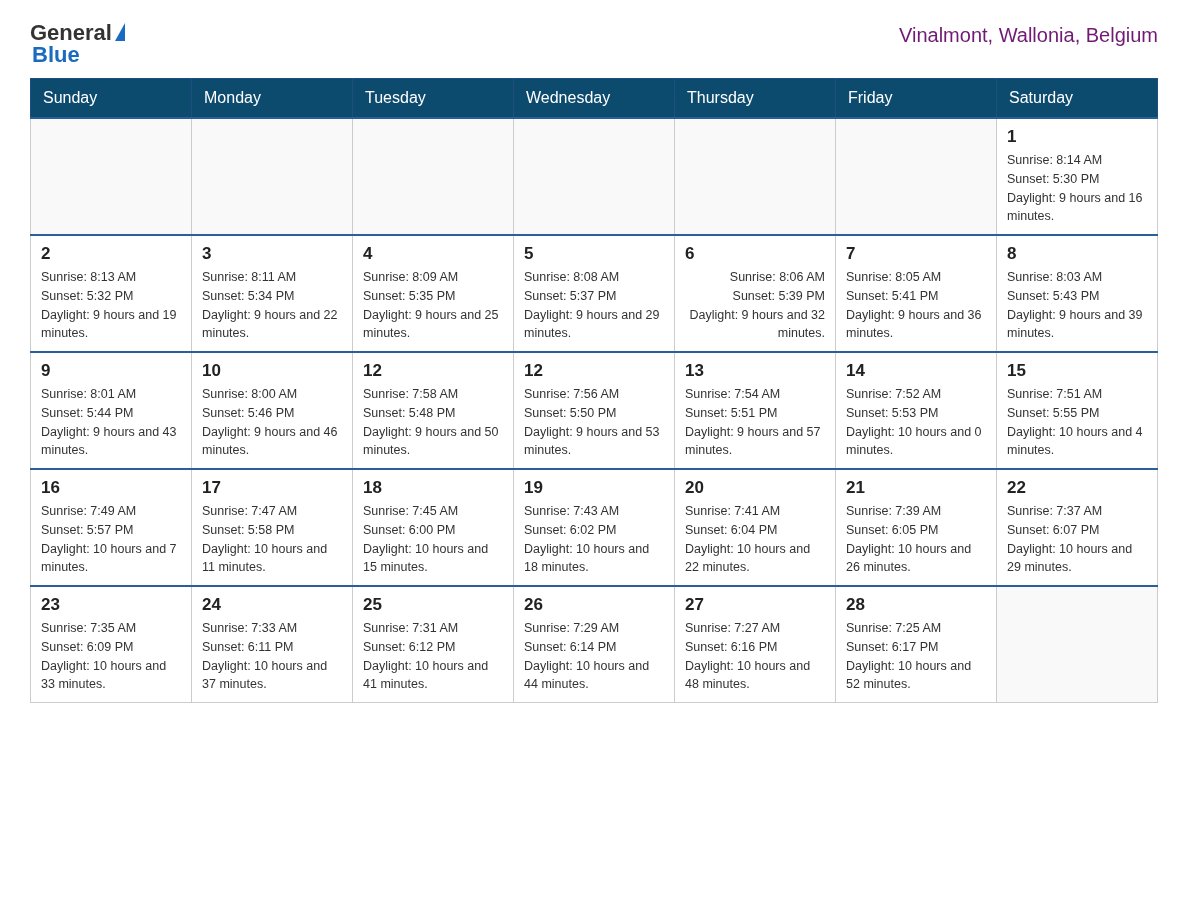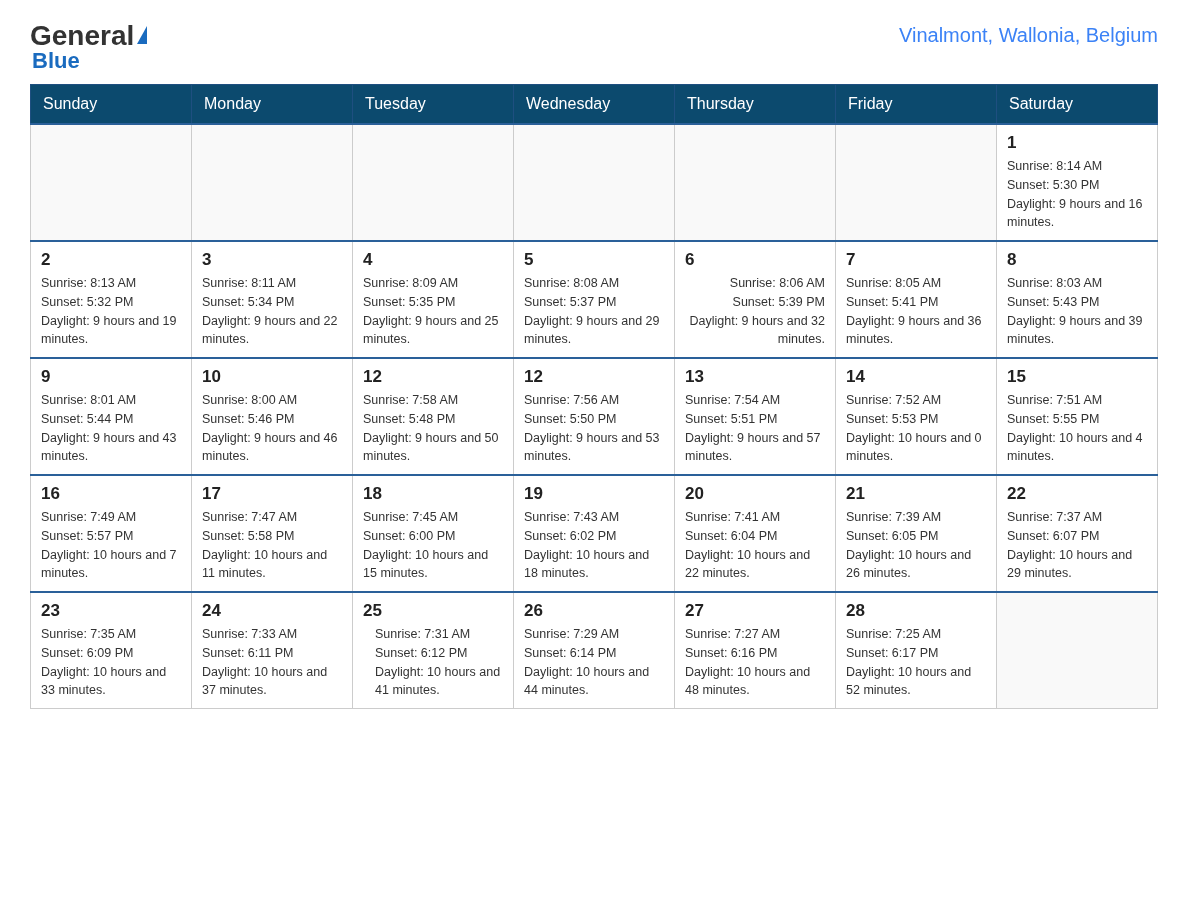--- a/index.html
+++ b/index.html
@@ -21,21 +21,21 @@
       text-align: right;
     }
     .month-title {
       font-size: 48px;
       font-weight: normal;
       color: #222;
       line-height: 1.1;
     }
     .location-title {
       font-size: 20px;
-      color: #3b82f6;
+      color: #701a75;
       margin-top: 4px;
     }
     .calendar {
       width: 100%;
       border-collapse: collapse;
       margin-top: 8px;
     }
     .calendar th {
       background: #0c4a6e;
       color: #fff;
@@ -98,21 +98,21 @@
       margin-top: -4px;
       padding-left: 2px;
     }
   </style>
 </head>
 <body>
 
 <div class="header">
   <div class="logo-wrapper">
     <div class="logo-line1">
-      <span style="font-size:28px;font-weight:bold;color:#333;">General</span>
+      <span style="font-size:22px;font-weight:bold;color:#333;">General</span>
       <span class="logo-triangle"></span>
     </div>
     <div class="logo-line2">Blue</div>
   </div>
   <div class="title-section">
     <div class="location-title">Vinalmont, Wallonia, Belgium</div>
   </div>
 </div>
 
 <table class="calendar">
@@ -282,21 +282,21 @@
 Daylight: 10 hours and 33 minutes.</div>
         </td>
         <td>
           <span class="day-number">24</span>
           <div class="day-info" style="white-space: pre-line;">Sunrise: 7:33 AM
 Sunset: 6:11 PM
 Daylight: 10 hours and 37 minutes.</div>
         </td>
         <td>
           <span class="day-number">25</span>
-          <div class="day-info" style="white-space: pre-line; margin-left: 12px;">Sunrise: 7:31 AM
+          <div class="day-info" style="white-space: pre-line;">Sunrise: 7:31 AM
 Sunset: 6:12 PM
 Daylight: 10 hours and 41 minutes.</div>
         </td>
         <td>
           <span class="day-number">26</span>
           <div class="day-info" style="white-space: pre-line;">Sunrise: 7:29 AM
 Sunset: 6:14 PM
 Daylight: 10 hours and 44 minutes.</div>
         </td>
         <td>

